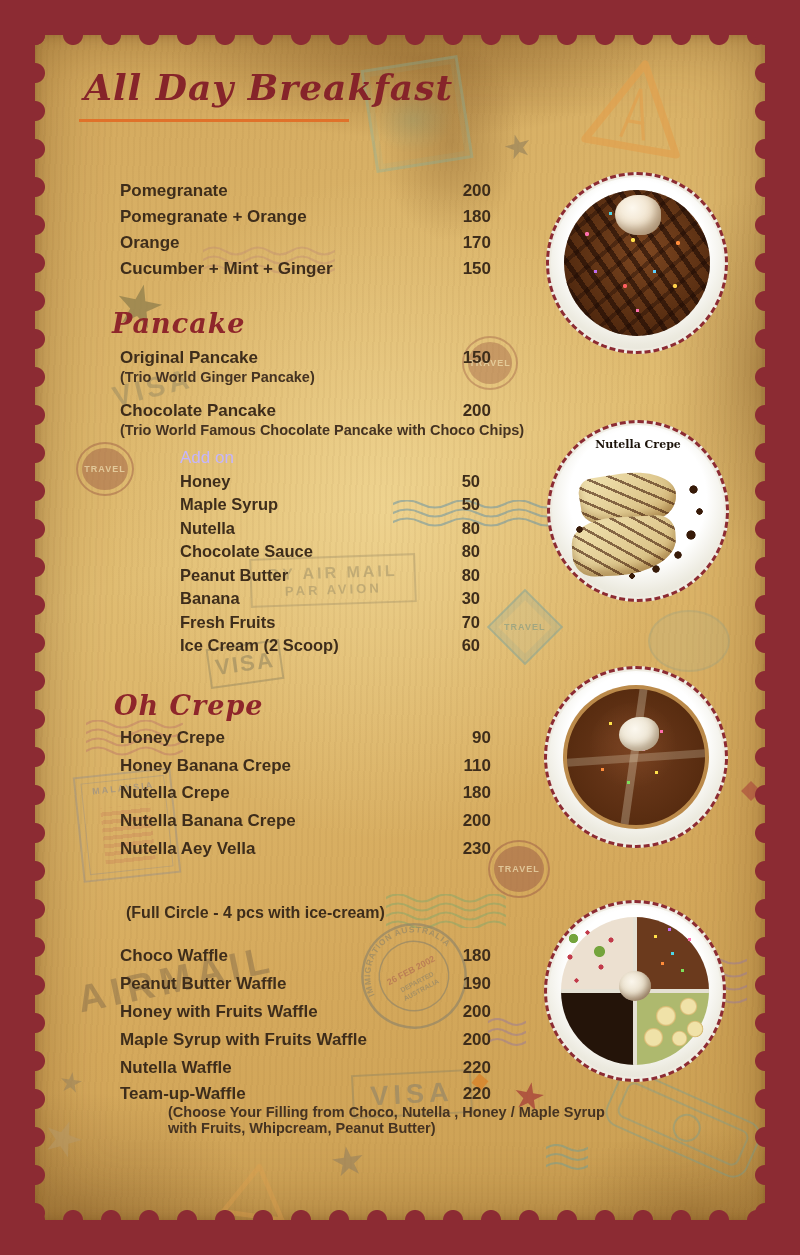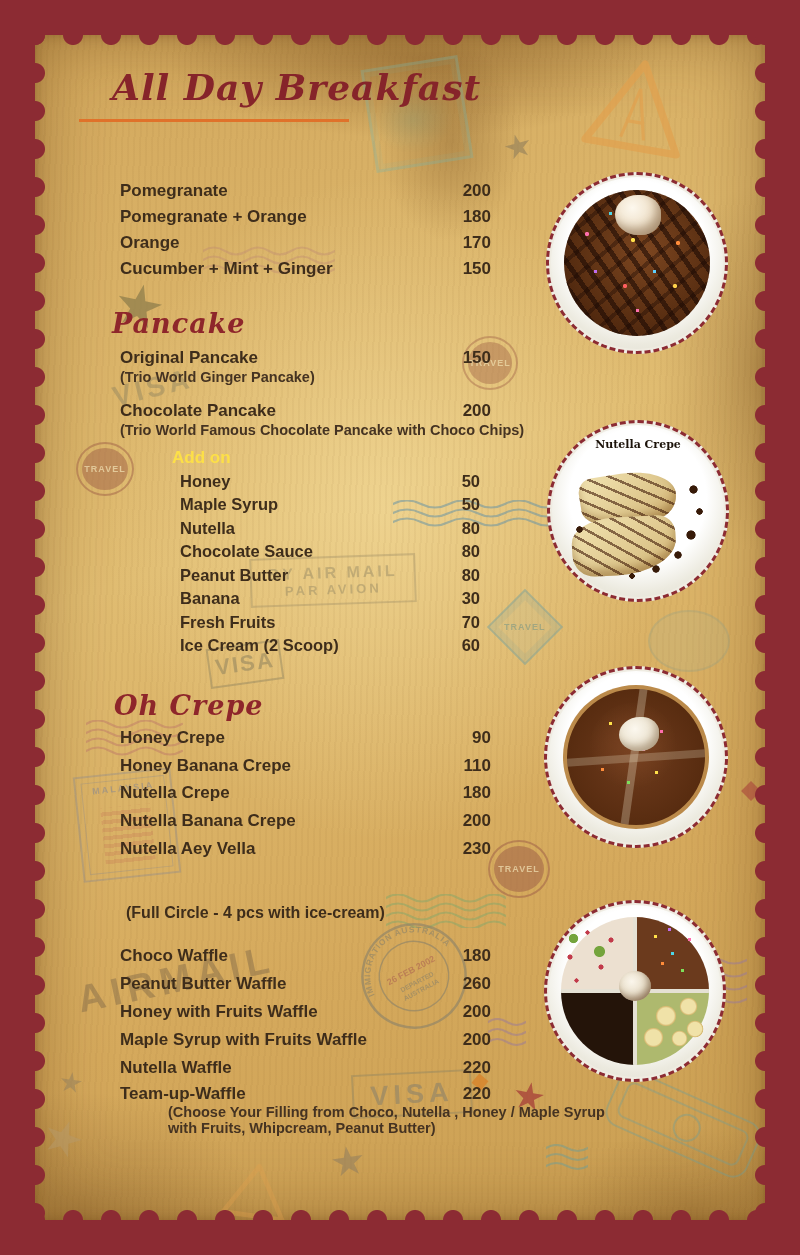--- a/index.html
+++ b/index.html
@@ -31,30 +31,30 @@
     background:radial-gradient(circle 10px at 0 50%,#8c2b33 9.5px,transparent 10.5px);
     background-size:15px 38px;background-position:0 19px;background-repeat:repeat-y;}
   .perf-right{top:35px;bottom:35px;right:35px;width:15px;
     background:radial-gradient(circle 10px at 100% 50%,#8c2b33 9.5px,transparent 10.5px);
     background-size:15px 38px;background-position:0 19px;background-repeat:repeat-y;}
   #frame{position:absolute;inset:0;border:35px solid #8c2b33;z-index:8;pointer-events:none;}
 
   
   .script{position:absolute;font-family:"DejaVu Serif",serif;font-style:italic;font-weight:bold;
           color:#8e262b;letter-spacing:1px;z-index:5;white-space:nowrap;}
-  #title{left:84px;top:66px;font-size:36px;color:#86242a;margin-left:28px;}
+  #title{left:84px;top:66px;font-size:36px;color:#86242a;}
   #title-underline{position:absolute;left:79px;top:119px;width:270px;height:3px;
                    background:#e0722a;z-index:5;}
   .row{position:absolute;left:120px;width:371px;display:flex;justify-content:space-between;
        font-weight:bold;font-size:17px;color:#3e2d1b;z-index:5;line-height:20px;}
   .row .prc{text-align:right;}
   .row.addon{left:180px;width:300px;font-size:16.5px;}
   .desc{position:absolute;left:120px;width:455px;font-weight:bold;font-size:14.5px;
         color:#453322;z-index:5;line-height:16px;}
-  .addon-title{position:absolute;left:172px;font-weight:bold;font-size:17px;color:#fde047;z-index:5;}
+  .addon-title{position:absolute;left:180px;font-weight:normal;font-size:17px;color:#c4b5fd;z-index:5;}
   .note{font-family:"Liberation Sans",sans-serif;font-style:normal;font-weight:bold;
         font-size:16px;color:#3e2d1b;letter-spacing:0;margin-left:10px;}
   #waffle-heading{display:flex;align-items:baseline;}
 
   
   .photo{position:absolute;border-radius:50%;border:3px dashed #8c2b33;z-index:4;
          background:#efece2;}
   .plate{position:absolute;inset:2px;border-radius:50%;
          background:radial-gradient(circle at 50% 42%,#ffffff 52%,#eceadf 72%,#d9d6c8 100%);}
   .dots{position:absolute;border-radius:50%;background-repeat:no-repeat;}
@@ -427,21 +427,21 @@
 
   <div class="script" id="waffle-heading" style="left:116px;top:904px;font-size:28px;">
     <span class="note">(Full Circle - 4 pcs with ice-cream)</span>
   </div>
   <div class="row" style="top:946px">
     <span>Choco Waffle</span>
     <span class="prc">180</span>
     </div>
   <div class="row" style="top:974px">
     <span>Peanut Butter Waffle</span>
-    <span class="prc">260</span>
+    <span class="prc">190</span>
     </div>
   <div class="row" style="top:1002px">
     <span>Honey with Fruits Waffle</span>
     <span class="prc">200</span>
     </div>
   <div class="row" style="top:1030px">
     <span>Maple Syrup with Fruits Waffle</span>
     <span class="prc">200</span>
     </div>
   <div class="row" style="top:1058px">

